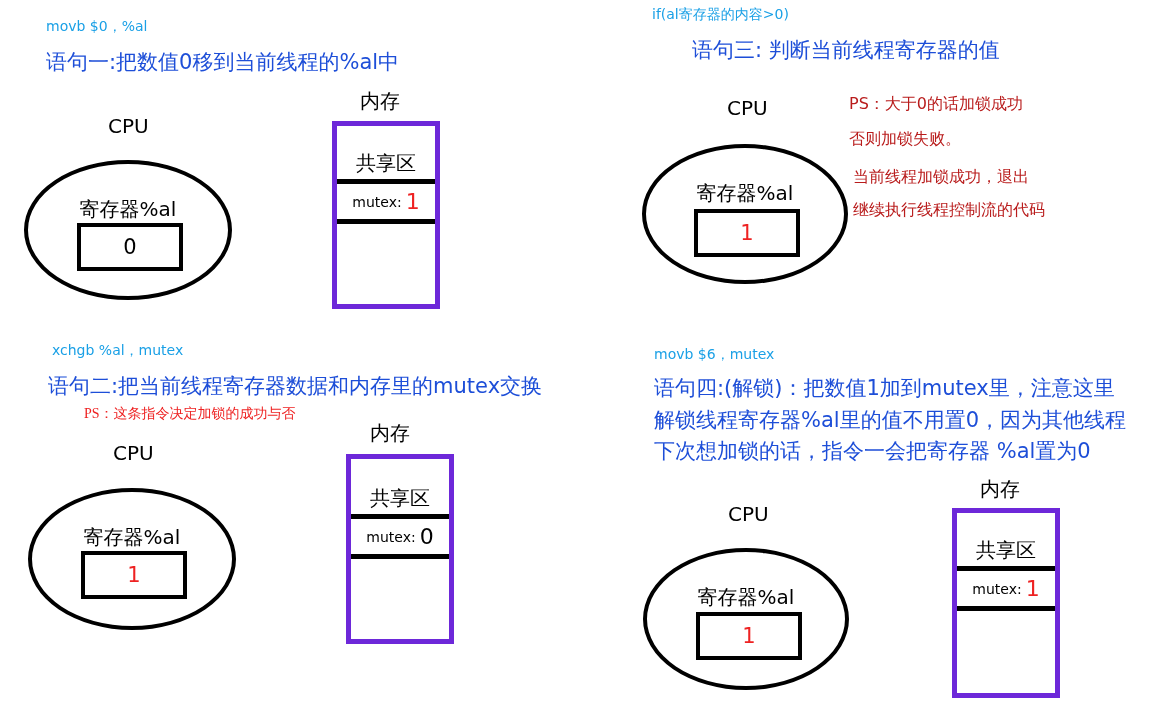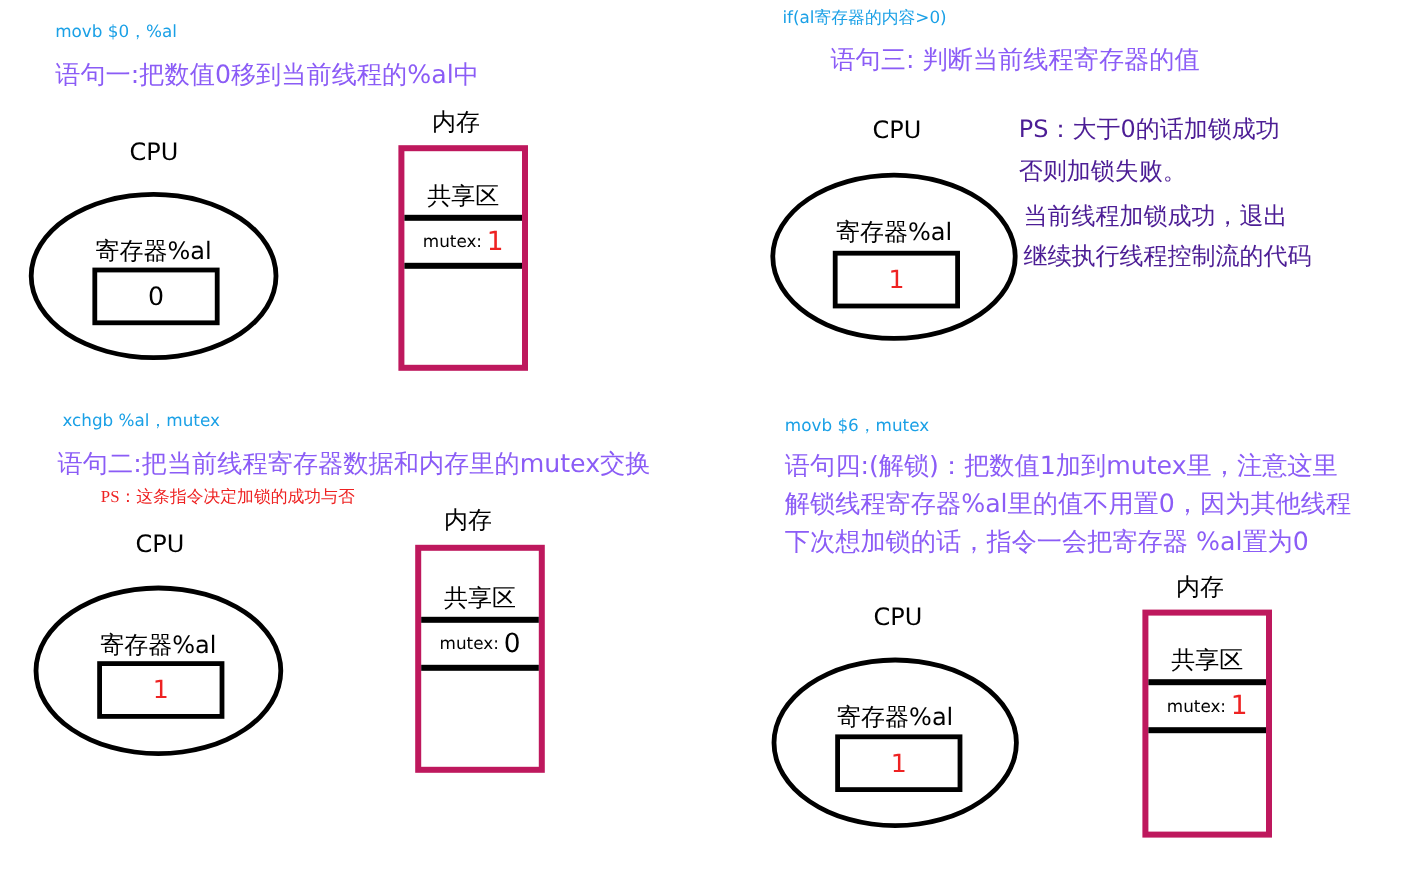--- a/index.html
+++ b/index.html
@@ -1,28 +1,28 @@
 <!DOCTYPE html>
 <html><head>
 <meta charset="utf-8">
 <style>
   html, body { margin:0; padding:0; background:#ffffff; }
   body { width:1174px; height:728px; position:relative; overflow:hidden;
          font-family:"DejaVu Sans","Liberation Sans",sans-serif; color:#000; }
   .abs { position:absolute; white-space:nowrap; }
   .instr { color:#1aa0e6; font-size:14px; }
-  .desc { color:#8b5cf6; font-size:21px; }
+  .desc { color:#1d4ed8; font-size:21px; }
   .ps-red { color:#ee2222; font-size:14px; }
-  .note { color:#4c1d95; font-size:20px; }
+  .note { color:#b91c1c; font-size:16px; }
   .label { font-size:20px; color:#000; }
   .ellipse { position:absolute; border:4px solid #000; border-radius:50%; box-sizing:border-box; }
   .reg-label { position:absolute; font-size:20px; width:100%; text-align:center; left:0; }
   .reg-box { position:absolute; border:4px solid #000; box-sizing:border-box; background:#fff;
              display:flex; align-items:center; justify-content:center; font-size:21px; }
-  .mem { position:absolute; border:5px solid #be185d; box-sizing:border-box; background:#fff; }
+  .mem { position:absolute; border:5px solid #6d28d9; box-sizing:border-box; background:#fff; }
   .mem-share { position:absolute; left:0; right:0; top:0; border-bottom:5px solid #000;
                display:flex; align-items:flex-end; justify-content:center; font-size:20px; box-sizing:border-box; padding-bottom:2px; }
   .mem-mutex { position:absolute; left:0; right:0; border-bottom:5px solid #000; box-sizing:border-box;
                display:flex; align-items:center; justify-content:center; gap:4px; }
   .mutex-key { font-size:14px; }
   .mutex-val { font-size:22px; }
   .red { color:#ee2222; }
   .black { color:#000; }
 </style>
 </head>

